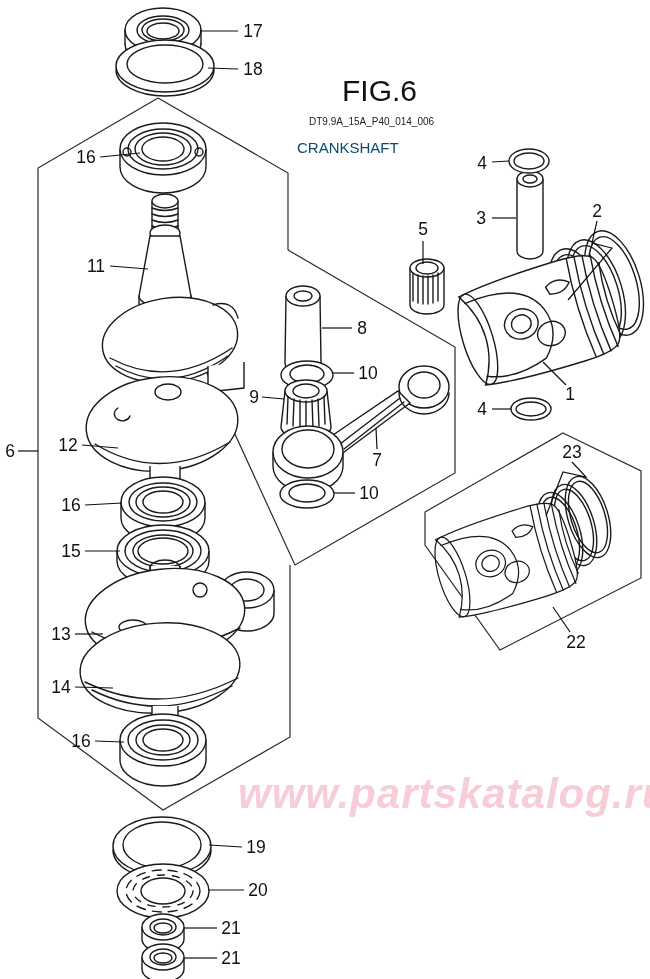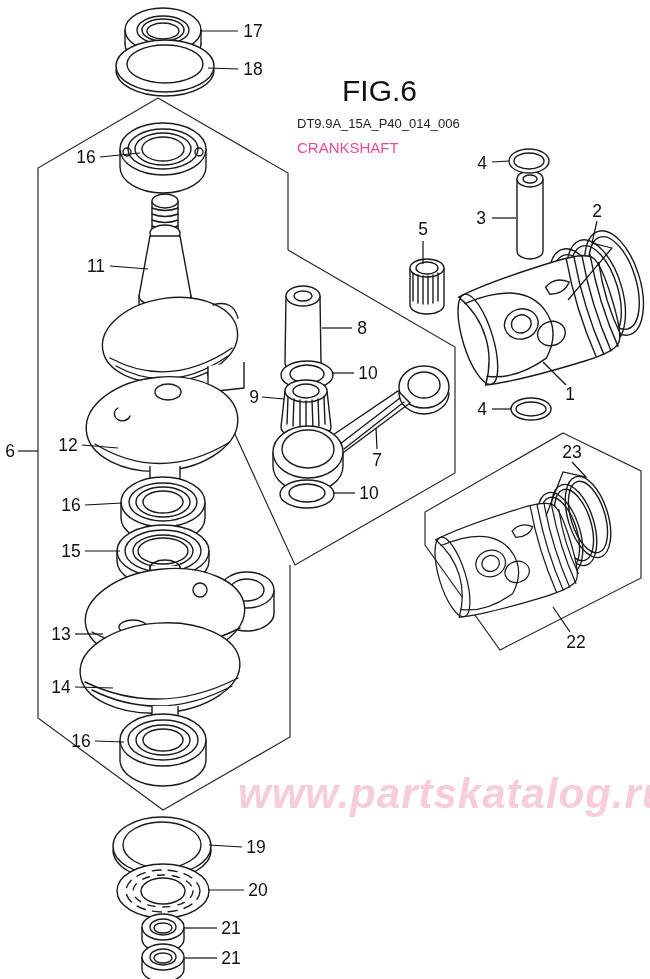--- a/index.html
+++ b/index.html
@@ -1,20 +1,20 @@
 <!DOCTYPE html>
 <html><head>
 <meta charset="utf-8">
 <style>
   html,body{margin:0;padding:0;background:#fff;}
   body{width:650px;height:979px;position:relative;overflow:hidden;
        font-family:"Liberation Sans", sans-serif;color:#111;}
   .fig-title{position:absolute;left:342px;top:74px;font-size:30px;font-weight:normal;letter-spacing:0px;}
-  .fig-code{position:absolute;left:297px;top:116px;font-size:13px;color:#222;}
-  .fig-name{position:absolute;left:297px;top:139px;font-size:15px;color:#ec4899;}
+  .fig-code{position:absolute;left:309px;top:116px;font-size:10px;color:#222;}
+  .fig-name{position:absolute;left:297px;top:139px;font-size:15px;color:#0c4a6e;}
   .watermark{position:absolute;left:238px;top:770px;font-size:42px;font-weight:bold;
              font-style:italic;letter-spacing:1px;white-space:nowrap;pointer-events:none;}
   svg.diagram{position:absolute;left:0;top:0;}
   svg.diagram *{vector-effect:none;}
   .ln{stroke:#1a1a1a;stroke-width:1.4;fill:none;stroke-linecap:round;}
   .lnw{stroke:#1a1a1a;stroke-width:1.4;fill:#ffffff;}
   .box{stroke:#2a2a2a;stroke-width:1.2;fill:none;}
   .callout-line{stroke:#111;stroke-width:1.2;fill:none;}
   .callout-text{font-family:"Liberation Sans", sans-serif;font-size:17.5px;fill:#111;text-anchor:middle;}
 </style>

